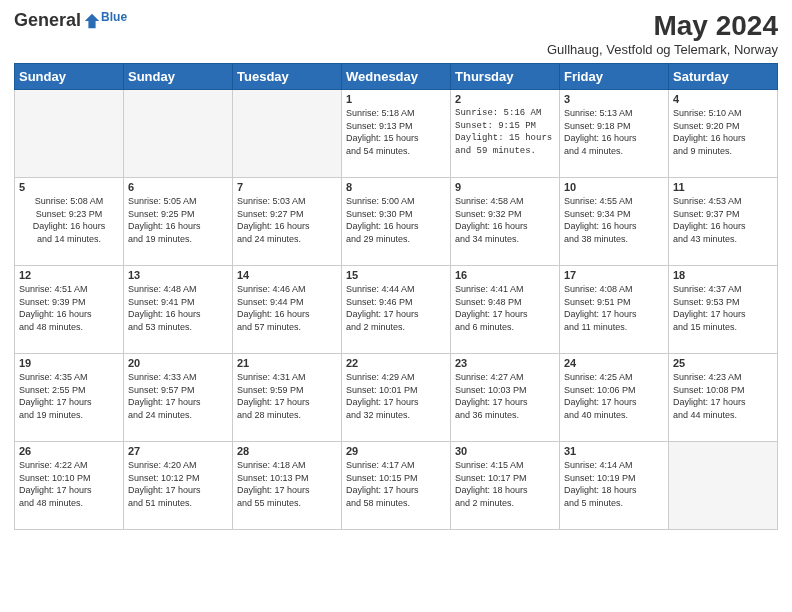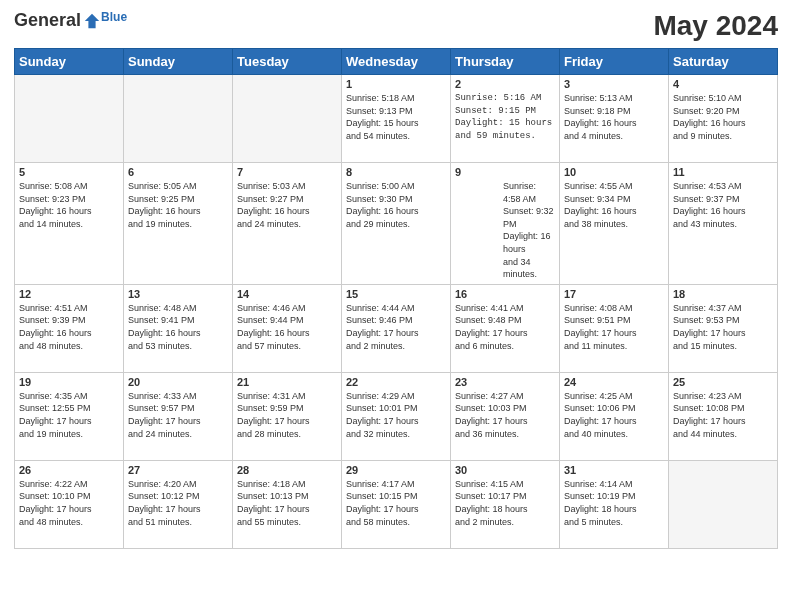--- a/index.html
+++ b/index.html
@@ -107,20 +107,21 @@
       <div class="logo-text">
         <span class="logo-general">General</span>
         <svg class="logo-icon" viewBox="0 0 20 20">
           <polygon points="10,2 18,10 14,10 14,18 6,18 6,10 2,10" fill="#2a6db5"></polygon>
         </svg>
       </div>
       <span class="logo-blue">Blue</span>
     </div>
     <div class="title-block">
       <div class="month-year">May 2024</div>
+      <div class="location">Gullhaug, Vestfold og Telemark, Norway</div>
     </div>
   </div>
 
   <table class="calendar">
     <thead>
       <tr>
         <th>Sunday</th>
         <th>Sunday</th>
         <th>Tuesday</th>
         <th>Wednesday</th>
@@ -159,21 +160,21 @@
             <span class="day-number">4</span>
             <div class="cell-text" style="white-space: pre-line;">Sunrise: 5:10 AM
 Sunset: 9:20 PM
 Daylight: 16 hours
 and 9 minutes.</div>
           </td>
         </tr>
         <tr>
           <td>
             <span class="day-number">5</span>
-            <div class="cell-text" style="white-space: pre-line;">Sunrise: 5:08 AM
+            <div class="cell-text" style="white-space: pre-line; text-align: center;">Sunrise: 5:08 AM
 Sunset: 9:23 PM
 Daylight: 16 hours
 and 14 minutes.</div>
           </td>
           <td>
             <span class="day-number">6</span>
             <div class="cell-text" style="white-space: pre-line;">Sunrise: 5:05 AM
 Sunset: 9:25 PM
 Daylight: 16 hours
 and 19 minutes.</div>
@@ -187,21 +188,21 @@
           </td>
           <td>
             <span class="day-number">8</span>
             <div class="cell-text" style="white-space: pre-line;">Sunrise: 5:00 AM
 Sunset: 9:30 PM
 Daylight: 16 hours
 and 29 minutes.</div>
           </td>
           <td>
             <span class="day-number">9</span>
-            <div class="cell-text" style="white-space: pre-line; margin-left: 48px;">Sunrise: 4:58 AM
+            <div class="cell-text" style="white-space: pre-line;">Sunrise: 4:58 AM
 Sunset: 9:32 PM
 Daylight: 16 hours
 and 34 minutes.</div>
           </td>
           <td>
             <span class="day-number">10</span>
             <div class="cell-text" style="white-space: pre-line;">Sunrise: 4:55 AM
 Sunset: 9:34 PM
 Daylight: 16 hours
 and 38 minutes.</div>
@@ -262,21 +263,21 @@
             <div class="cell-text" style="white-space: pre-line;">Sunrise: 4:37 AM
 Sunset: 9:53 PM
 Daylight: 17 hours
 and 15 minutes.</div>
           </td>
         </tr>
         <tr>
           <td>
             <span class="day-number">19</span>
             <div class="cell-text" style="white-space: pre-line;">Sunrise: 4:35 AM
-Sunset: 12:55 PM
+Sunset: 2:55 PM
 Daylight: 17 hours
 and 19 minutes.</div>
           </td>
           <td>
             <span class="day-number">20</span>
             <div class="cell-text" style="white-space: pre-line;">Sunrise: 4:33 AM
 Sunset: 9:57 PM
 Daylight: 17 hours
 and 24 minutes.</div>
           </td>

